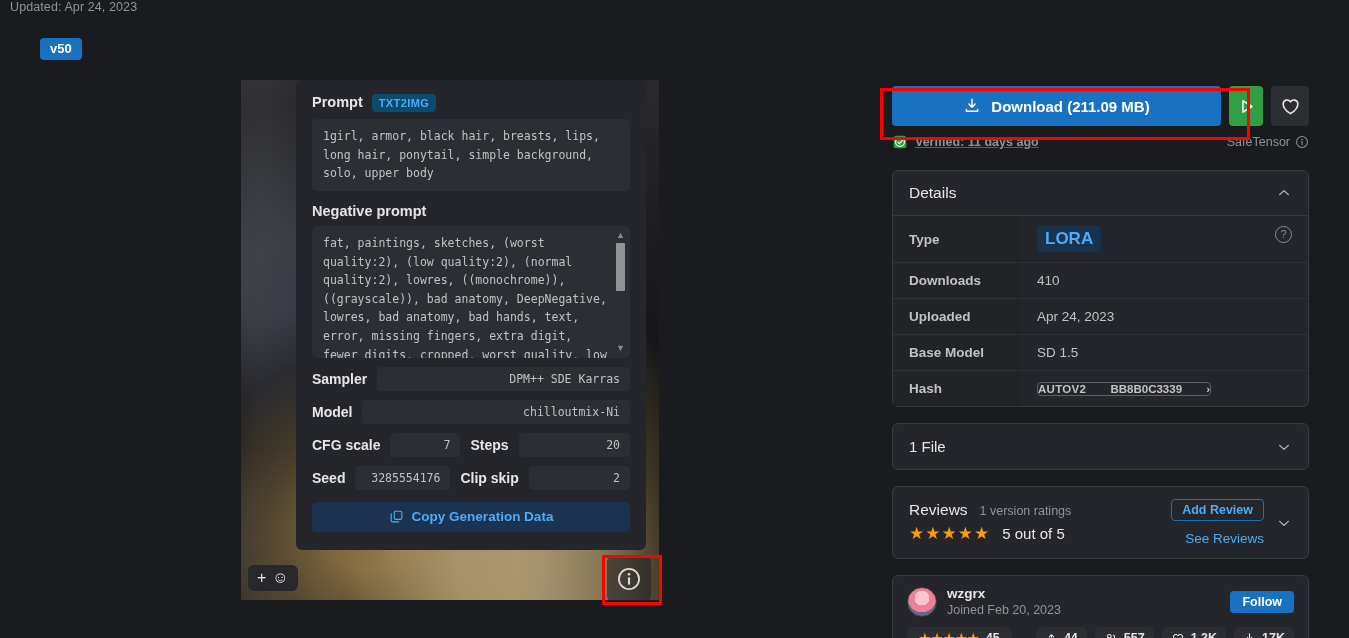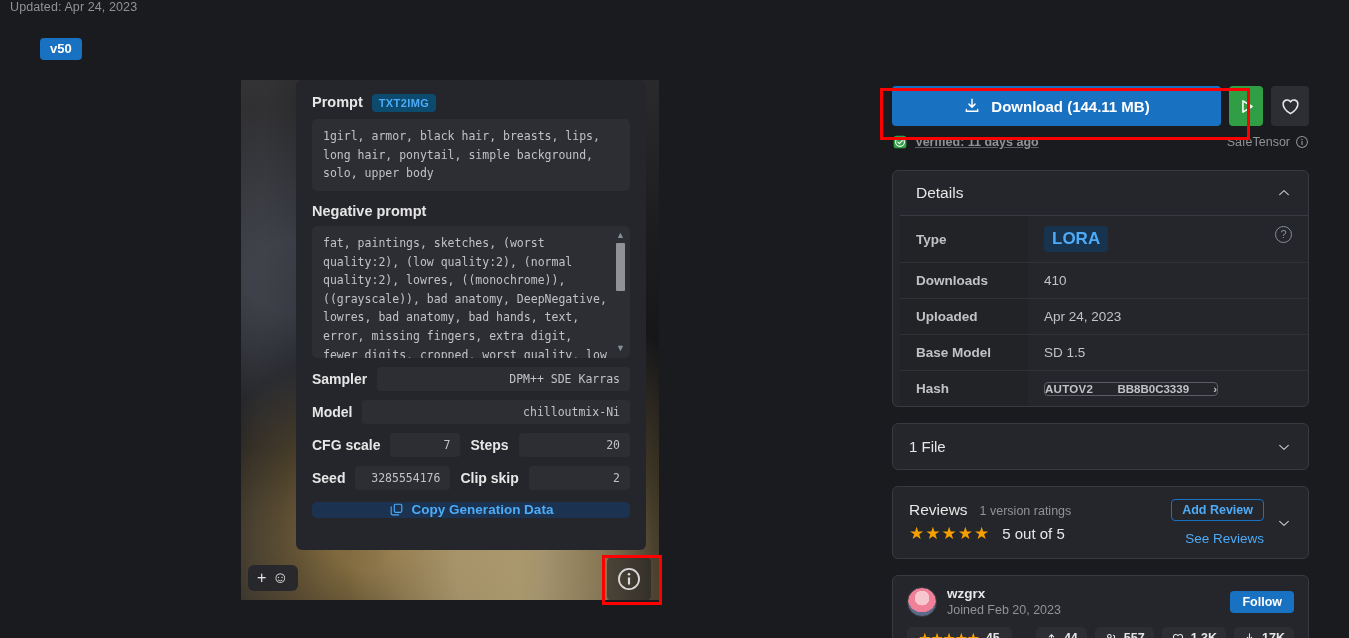--- a/index.html
+++ b/index.html
@@ -135,21 +135,21 @@
     flex: 1 1 auto;
   }
   .kv-val.fixed-sm { flex: 0 0 70px; }
   .kv-val.fixed-md { flex: 0 0 95px; }
   .kv-val.grow-r { flex: 1 1 auto; }
 
   .copy-btn {
     margin-top: 12px;
     background: #1b3350;
     border-radius: 5px;
-    height: 16px;
+    height: 30px;
     display: flex; align-items: center; justify-content: center; gap: 8px;
     color: #4DABF7; font-size: 13.5px; font-weight: bold;
   }
 
   
   .right-col {
     position: absolute; left: 892px; top: 86px; width: 417px;
   }
   .dl-row { display: flex; gap: 8px; align-items: stretch; }
   .dl-btn {
@@ -173,21 +173,20 @@
   }
   .verified-left { display: flex; align-items: center; gap: 7px; }
   .verified-left .vtext { text-decoration: underline; text-decoration-color: #5c5f66; font-weight: bold; }
   .verified-right { display: flex; align-items: center; gap: 5px; }
 
   .panel {
     margin-top: 20px;
     background: #25262B;
     border: 1px solid #373A40;
     border-radius: 6px;
-    padding-left: 7px;
   }
   .panel-head {
     display: flex; align-items: center; justify-content: space-between;
     padding: 13px 16px; font-size: 15.5px; color: #E6E6E6;
   }
   .panel-divider { height: 1px; background: #373A40; }
   table.details { width: 100%; border-collapse: collapse; }
   table.details td {
     border-top: 1px solid #2f3136;
     padding: 10px 16px;
@@ -353,21 +352,21 @@
   </div>
 
   <div class="right-col">
 
     <div class="dl-row">
       <div class="dl-btn">
         <svg width="18" height="18" viewBox="0 0 24 24">
           <path d="M12 3v10M12 13.5l-4-4M12 13.5l4-4" fill="none" stroke="#fff" stroke-width="1.9" stroke-linecap="round" stroke-linejoin="round"></path>
           <path d="M4.5 16.5v2.5h15v-2.5" fill="none" stroke="#fff" stroke-width="1.9" stroke-linecap="round"></path>
         </svg>
-        <span>Download (144.11 MB)</span>
+        <span>Download (211.09 MB)</span>
       </div>
       <div class="green-btn">
         <svg width="19" height="19" viewBox="0 0 24 24">
           <path d="M7.5 4.8v14.4L19 12z" fill="none" stroke="#fff" stroke-width="1.9" stroke-linejoin="round"></path>
         </svg>
       </div>
       <div class="heart-btn">
         <svg width="21" height="21" viewBox="0 0 24 24">
           <path d="M12 20.2S3.6 15 3.6 9.1a4.5 4.5 0 0 1 8.4-2.3 4.5 4.5 0 0 1 8.4 2.3c0 5.9-8.4 11.1-8.4 11.1z" fill="none" stroke="#E6E6E6" stroke-width="1.8" stroke-linejoin="round"></path>
         </svg>

